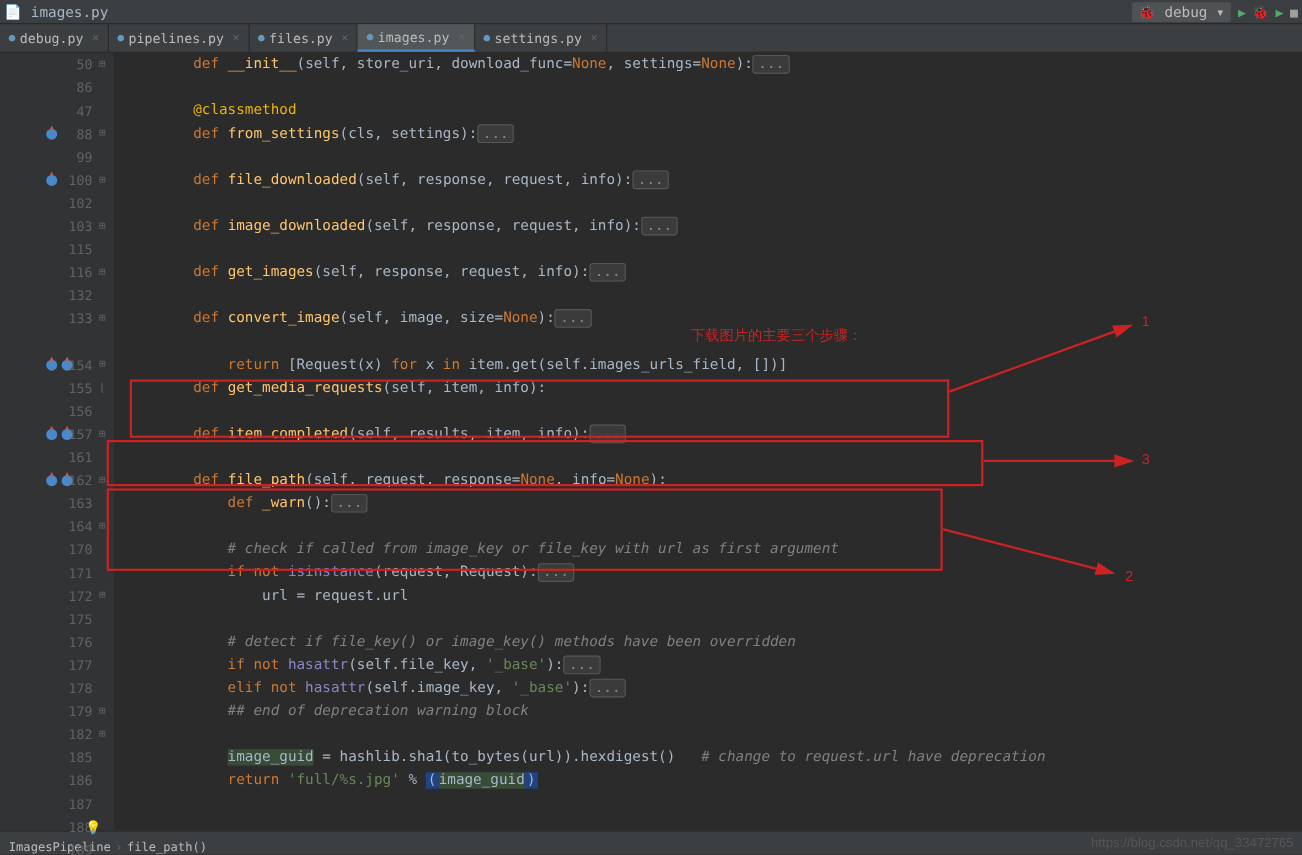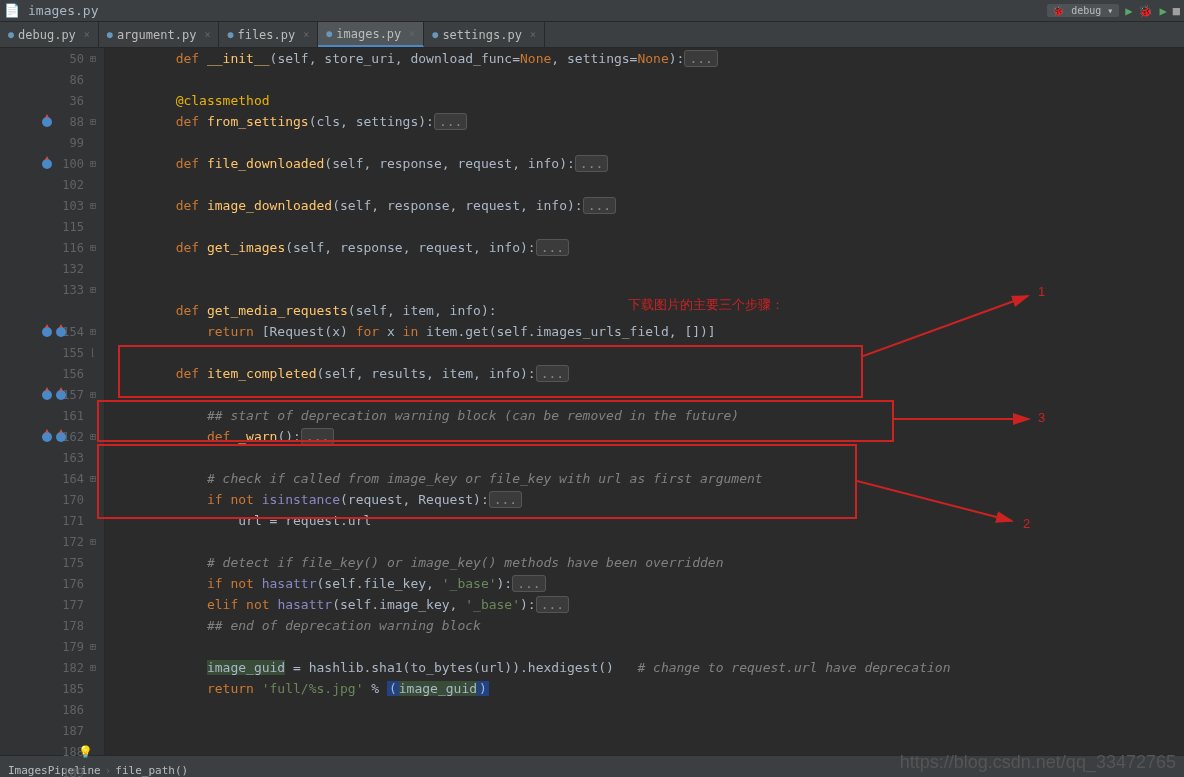--- a/index.html
+++ b/index.html
@@ -22,21 +22,21 @@
   padding: 0 4px;
   text-align: right;
 }
 .top-bar-left { flex: 1; display: flex; align-items: center; gap: 6px; }
 .top-bar-right { display: flex; align-items: center; gap: 6px; }
 .debug-btn {
   background: #4e5254;
   padding: 1px 6px;
   border-radius: 2px;
   color: #bbb;
-  font-size: 10px;
+  font-size: 13px;
 }
 .run-icon { color: #59a869; font-size: 12px; }
 .debug-icon { color: #a0a0a0; font-size: 12px; }
 .tabs {
   height: 26px;
   background: #3c3f41;
   border-bottom: 1px solid #282828;
   display: flex;
   align-items: stretch;
 }
@@ -172,21 +172,21 @@
 }
 .annot-arrow {
   position: absolute;
   pointer-events: none;
 }
 .watermark {
   position: absolute;
   bottom: 4px;
   right: 8px;
   color: #555;
-  font-size: 18px;
+  font-size: 12px;
   font-family: sans-serif;
 }
 </style>
 </head>
 <body>
 
 <div class="top-bar">
   <div class="top-bar-left">
     <span>📄 <span>images.py</span></span>
   </div>
@@ -200,21 +200,21 @@
 </div>
 
 <div class="tabs" id="tabs-container">
     <div class="tab">
       <span class="py-icon">●</span>
       <span>debug.py</span>
       <span class="close-x">×</span>
     </div>
     <div class="tab">
       <span class="py-icon">●</span>
-      <span>argument.py</span>
+      <span>pipelines.py</span>
       <span class="close-x">×</span>
     </div>
     <div class="tab">
       <span class="py-icon">●</span>
       <span>files.py</span>
       <span class="close-x">×</span>
     </div>
     <div class="tab active">
       <span class="py-icon">●</span>
       <span>images.py</span>
@@ -231,21 +231,21 @@
   <div class="gutter" id="gutter">
       <div class="gutter-line">
         <span class="line-num">50</span>
         <span class="fold-icon">⊞</span>
       </div>
       <div class="gutter-line">
         <span class="line-num">86</span>
         <span class="fold-icon" style="visibility:hidden">⊟</span>
       </div>
       <div class="gutter-line">
-        <span class="line-num">36</span>
+        <span class="line-num">47</span>
         <span class="fold-icon" style="visibility:hidden">⊟</span>
       </div>
       <div class="gutter-line">
         <span class="override-icon" style="position:absolute;left:42px;"></span>
         <span class="line-num">88</span>
         <span class="fold-icon">⊞</span>
       </div>
       <div class="gutter-line">
         <span class="line-num">99</span>
         <span class="fold-icon" style="visibility:hidden">⊟</span>
@@ -384,27 +384,28 @@
       <div class="code-line"></div>
       <div class="code-line">        <span class="decorator">@classmethod</span></div>
       <div class="code-line">        <span class="kw">def </span><span class="def">from_settings</span>(cls, settings):<span class="collapsed">...</span></div>
       <div class="code-line"></div>
       <div class="code-line">        <span class="kw">def </span><span class="def">file_downloaded</span>(<span class="param">self</span>, response, request, info):<span class="collapsed">...</span></div>
       <div class="code-line"></div>
       <div class="code-line">        <span class="kw">def </span><span class="def">image_downloaded</span>(<span class="param">self</span>, response, request, info):<span class="collapsed">...</span></div>
       <div class="code-line"></div>
       <div class="code-line">        <span class="kw">def </span><span class="def">get_images</span>(<span class="param">self</span>, response, request, info):<span class="collapsed">...</span></div>
       <div class="code-line"></div>
-      <div class="code-line"></div>
+      <div class="code-line">        <span class="kw">def </span><span class="def">convert_image</span>(<span class="param">self</span>, image, size=<span class="kw">None</span>):<span class="collapsed">...</span></div>
+      <div class="code-line"></div>
+      <div class="code-line">            <span class="kw">return </span>[Request(x) <span class="kw">for </span>x <span class="kw">in </span>item.get(<span class="param">self</span>.images_urls_field, [])]</div>
       <div class="code-line">        <span class="kw">def </span><span class="def">get_media_requests</span>(<span class="param">self</span>, item, info):</div>
-      <div class="code-line">            <span class="kw">return </span>[Request(x) <span class="kw">for </span>x <span class="kw">in </span>item.get(<span class="param">self</span>.images_urls_field, [])]</div>
       <div class="code-line"></div>
       <div class="code-line">        <span class="kw">def </span><span class="def">item_completed</span>(<span class="param">self</span>, results, item, info):<span class="collapsed">...</span></div>
       <div class="code-line"></div>
-      <div class="code-line">            <span class="comment">## start of deprecation warning block (can be removed in the future)</span></div>
+      <div class="code-line">        <span class="kw">def </span><span class="def">file_path</span>(<span class="param">self</span>, request, response=<span class="kw">None</span>, info=<span class="kw">None</span>):</div>
       <div class="code-line">            <span class="kw">def </span><span class="def">_warn</span>():<span class="collapsed">...</span></div>
       <div class="code-line"></div>
       <div class="code-line">            <span class="comment"># check if called from image_key or file_key with url as first argument</span></div>
       <div class="code-line">            <span class="kw">if not </span><span class="builtin">isinstance</span>(request, Request):<span class="collapsed">...</span></div>
       <div class="code-line">                url = request.url</div>
       <div class="code-line"></div>
       <div class="code-line">            <span class="comment"># detect if file_key() or image_key() methods have been overridden</span></div>
       <div class="code-line">            <span class="kw">if not </span><span class="builtin">hasattr</span>(<span class="param">self</span>.file_key, <span class="str">'_base'</span>):<span class="collapsed">...</span></div>
       <div class="code-line">            <span class="kw">elif not </span><span class="builtin">hasattr</span>(<span class="param">self</span>.image_key, <span class="str">'_base'</span>):<span class="collapsed">...</span></div>
       <div class="code-line">            <span class="comment">## end of deprecation warning block</span></div>

